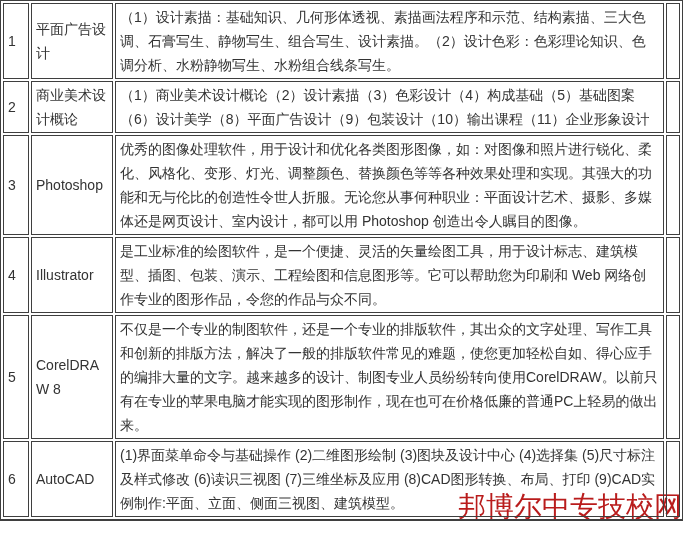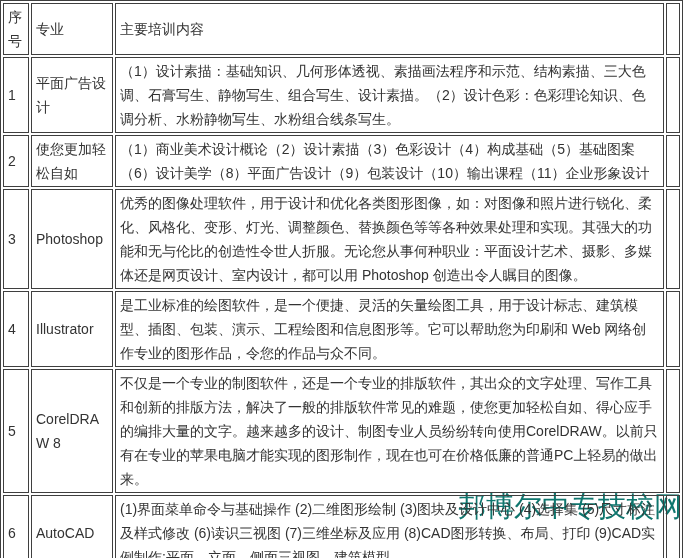--- a/index.html
+++ b/index.html
@@ -43,56 +43,50 @@
   col.c-extra   { width: 14px; }
   tr.header-row th { height: 50px; }
   .watermark {
     position: absolute;
     z-index: 0;
     left: 458px;
     top: 492px;
     font-size: 28px;
     line-height: 30px;
     white-space: nowrap;
-    color: #0f766e;
+    color: #b91c1c;
     letter-spacing: 0px;
   }
 </style>
 </head>
 <body>
 
 <div class="page">
 
   <div class="watermark">邦博尔中专技校网</div>
 
   <table class="course-table">
     <colgroup>
       <col class="c-index">
       <col class="c-major">
       <col class="c-content">
       <col class="c-extra">
     </colgroup>
     <tbody>
-      <tr class="header-row">
-        <th>序号</th>
-        <th>专业</th>
-        <th>主要培训内容</th>
-        <th></th>
-      </tr>
 
       <tr>
         <td>1</td>
         <td>平面广告设计</td>
         <td>（1）设计素描：基础知识、几何形体透视、素描画法程序和示范、结构素描、三大色调、石膏写生、静物写生、组合写生、设计素描。（2）设计色彩：色彩理论知识、色调分析、水粉静物写生、水粉组合线条写生。</td>
         <td></td>
       </tr>
 
       <tr>
         <td>2</td>
-        <td>使您更加轻松自如</td>
+        <td>商业美术设计概论</td>
         <td>（1）商业美术设计概论（2）设计素描（3）色彩设计（4）构成基础（5）基础图案（6）设计美学（8）平面广告设计（9）包装设计（10）输出课程（11）企业形象设计</td>
         <td></td>
       </tr>
 
       <tr>
         <td>3</td>
         <td>Photoshop</td>
         <td>优秀的图像处理软件，用于设计和优化各类图形图像，如：对图像和照片进行锐化、柔化、风格化、变形、灯光、调整颜色、替换颜色等等各种效果处理和实现。其强大的功能和无与伦比的创造性令世人折服。无论您从事何种职业：平面设计艺术、摄影、多媒体还是网页设计、室内设计，都可以用 Photoshop 创造出令人瞩目的图像。</td>
         <td></td>
       </tr>

